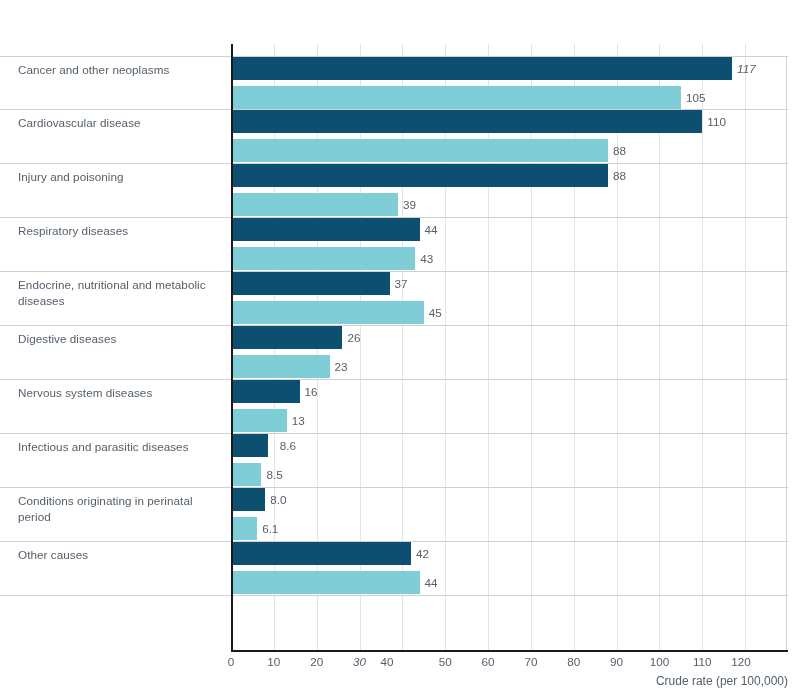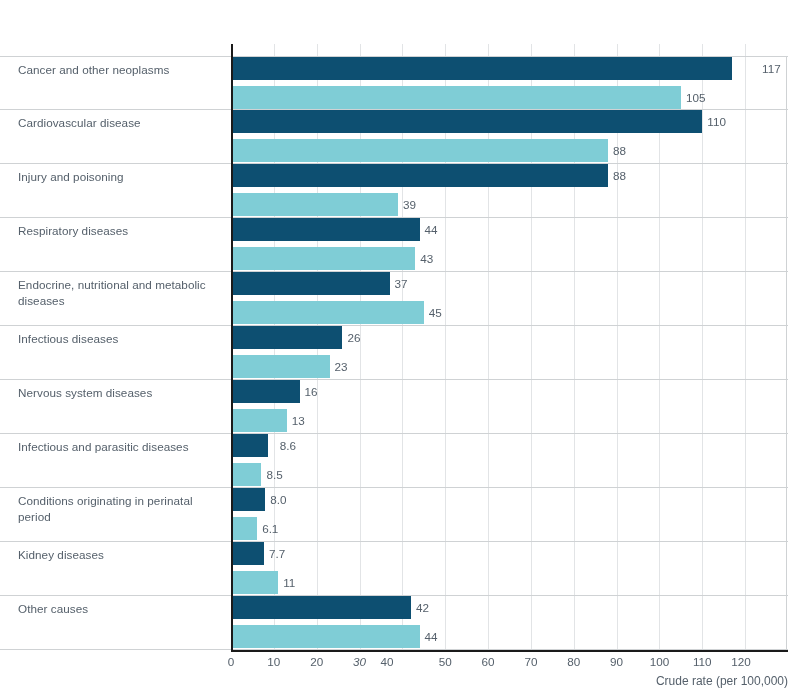--- a/index.html
+++ b/index.html
@@ -193,21 +193,21 @@
         <div class="gridline" style="left: 428.462px;"></div>
         <div class="gridline" style="left: 471.308px;"></div>
         <div class="gridline" style="left: 514.154px;"></div>
       </div>
 
     <div class="rows-wrap">
         <div class="cat-row">
           <div class="cat-label">Cancer and other neoplasms</div>
           <div class="bar-track">
             <div class="bar male" style="width: 501.3px; background: rgb(13, 79, 113);"></div>
-            <div class="bar-value male" style="left: 526px;">117</div>
+            <div class="bar-value male" style="left: 501px; font-style: italic;">117</div>
             <div class="bar female" style="width: 449.885px; background: rgb(127, 205, 214);"></div>
             <div class="bar-value female" style="left: 449.885px;">105</div>
           </div>
         </div>
         <div class="cat-row">
           <div class="cat-label">Cardiovascular disease</div>
           <div class="bar-track">
             <div class="bar male" style="width: 471.308px; background: rgb(13, 79, 113);"></div>
             <div class="bar-value male" style="left: 471.308px;">110</div>
             <div class="bar female" style="width: 377.046px; background: rgb(127, 205, 214);"></div>
@@ -235,21 +235,21 @@
         <div class="cat-row">
           <div class="cat-label">Endocrine, nutritional and metabolic diseases</div>
           <div class="bar-track">
             <div class="bar male" style="width: 158.531px; background: rgb(13, 79, 113);"></div>
             <div class="bar-value male" style="left: 158.531px;">37</div>
             <div class="bar female" style="width: 192.808px; background: rgb(127, 205, 214);"></div>
             <div class="bar-value female" style="left: 192.808px;">45</div>
           </div>
         </div>
         <div class="cat-row">
-          <div class="cat-label">Infectious diseases</div>
+          <div class="cat-label">Digestive diseases</div>
           <div class="bar-track">
             <div class="bar male" style="width: 111.4px; background: rgb(13, 79, 113);"></div>
             <div class="bar-value male" style="left: 111.4px;">26</div>
             <div class="bar female" style="width: 98.5462px; background: rgb(127, 205, 214);"></div>
             <div class="bar-value female" style="left: 98.5462px;">23</div>
           </div>
         </div>
         <div class="cat-row">
           <div class="cat-label">Nervous system diseases</div>
           <div class="bar-track">
@@ -268,29 +268,20 @@
             <div class="bar-value female" style="left: 30.4208px;">8.5</div>
           </div>
         </div>
         <div class="cat-row">
           <div class="cat-label">Conditions originating in perinatal period</div>
           <div class="bar-track">
             <div class="bar male" style="width: 34.2769px; background: rgb(13, 79, 113);"></div>
             <div class="bar-value male" style="left: 34.2769px;">8.0</div>
             <div class="bar female" style="width: 26.1362px; background: rgb(127, 205, 214);"></div>
             <div class="bar-value female" style="left: 26.1362px;">6.1</div>
-          </div>
-        </div>
-        <div class="cat-row">
-          <div class="cat-label">Kidney diseases</div>
-          <div class="bar-track">
-            <div class="bar male" style="width: 32.9915px; background: rgb(13, 79, 113);"></div>
-            <div class="bar-value male" style="left: 32.9915px;">7.7</div>
-            <div class="bar female" style="width: 47.1308px; background: rgb(127, 205, 214);"></div>
-            <div class="bar-value female" style="left: 47.1308px;">11</div>
           </div>
         </div>
         <div class="cat-row">
           <div class="cat-label">Other causes</div>
           <div class="bar-track">
             <div class="bar male" style="width: 179.954px; background: rgb(13, 79, 113);"></div>
             <div class="bar-value male" style="left: 179.954px;">42</div>
             <div class="bar female" style="width: 188.523px; background: rgb(127, 205, 214);"></div>
             <div class="bar-value female" style="left: 188.523px;">44</div>
           </div>

